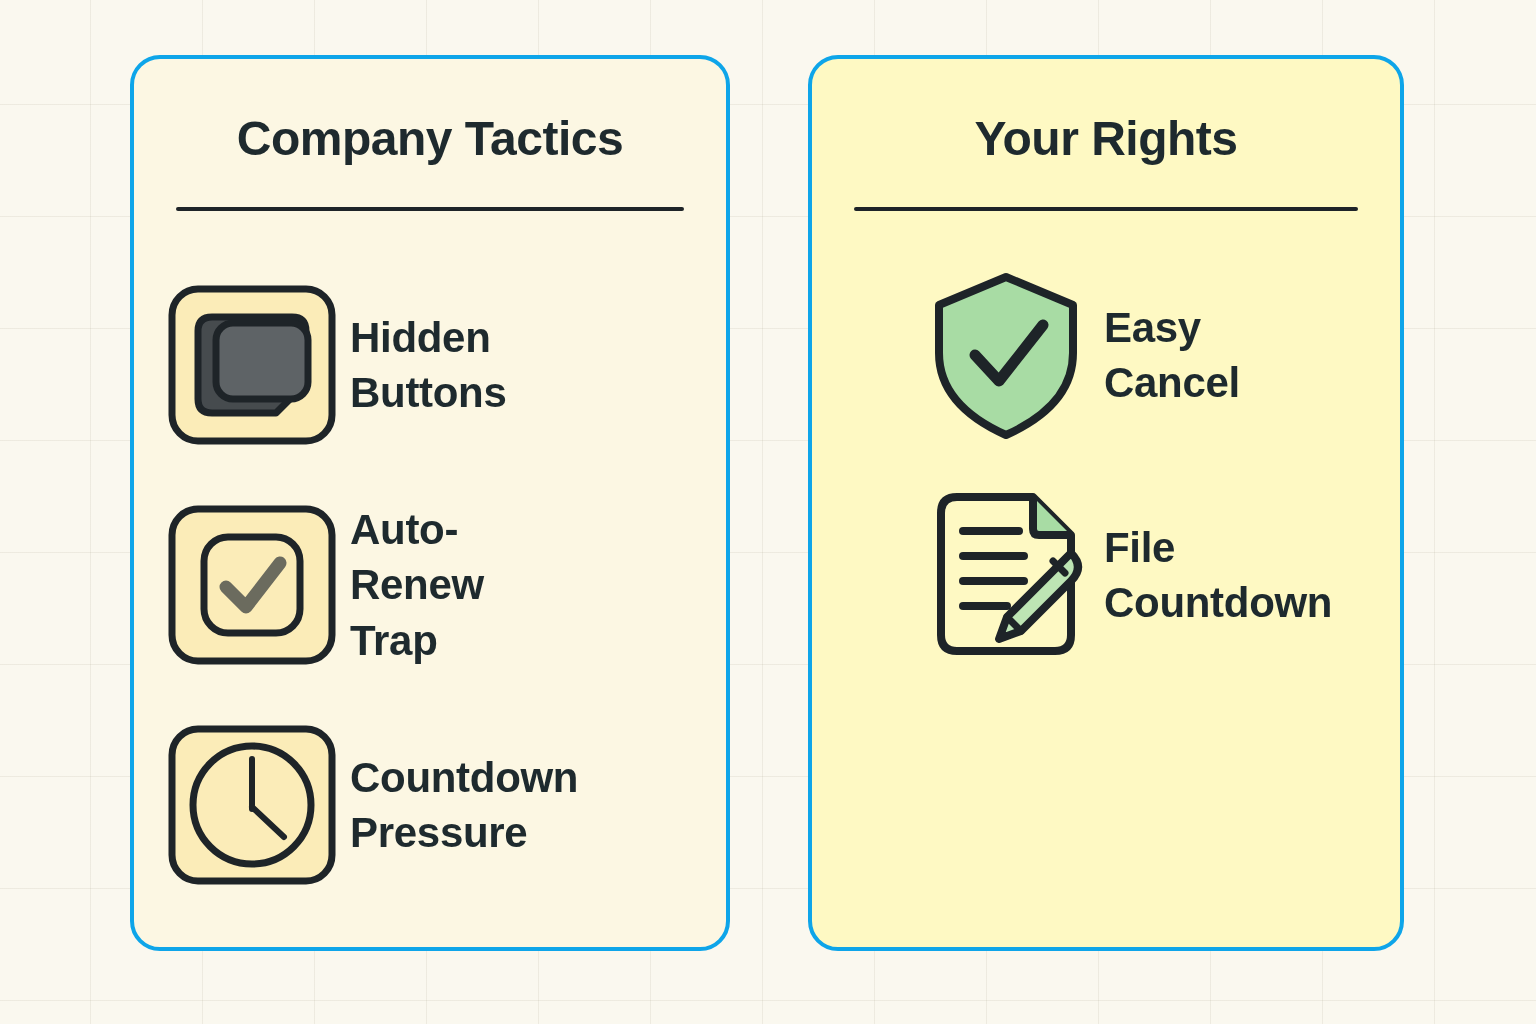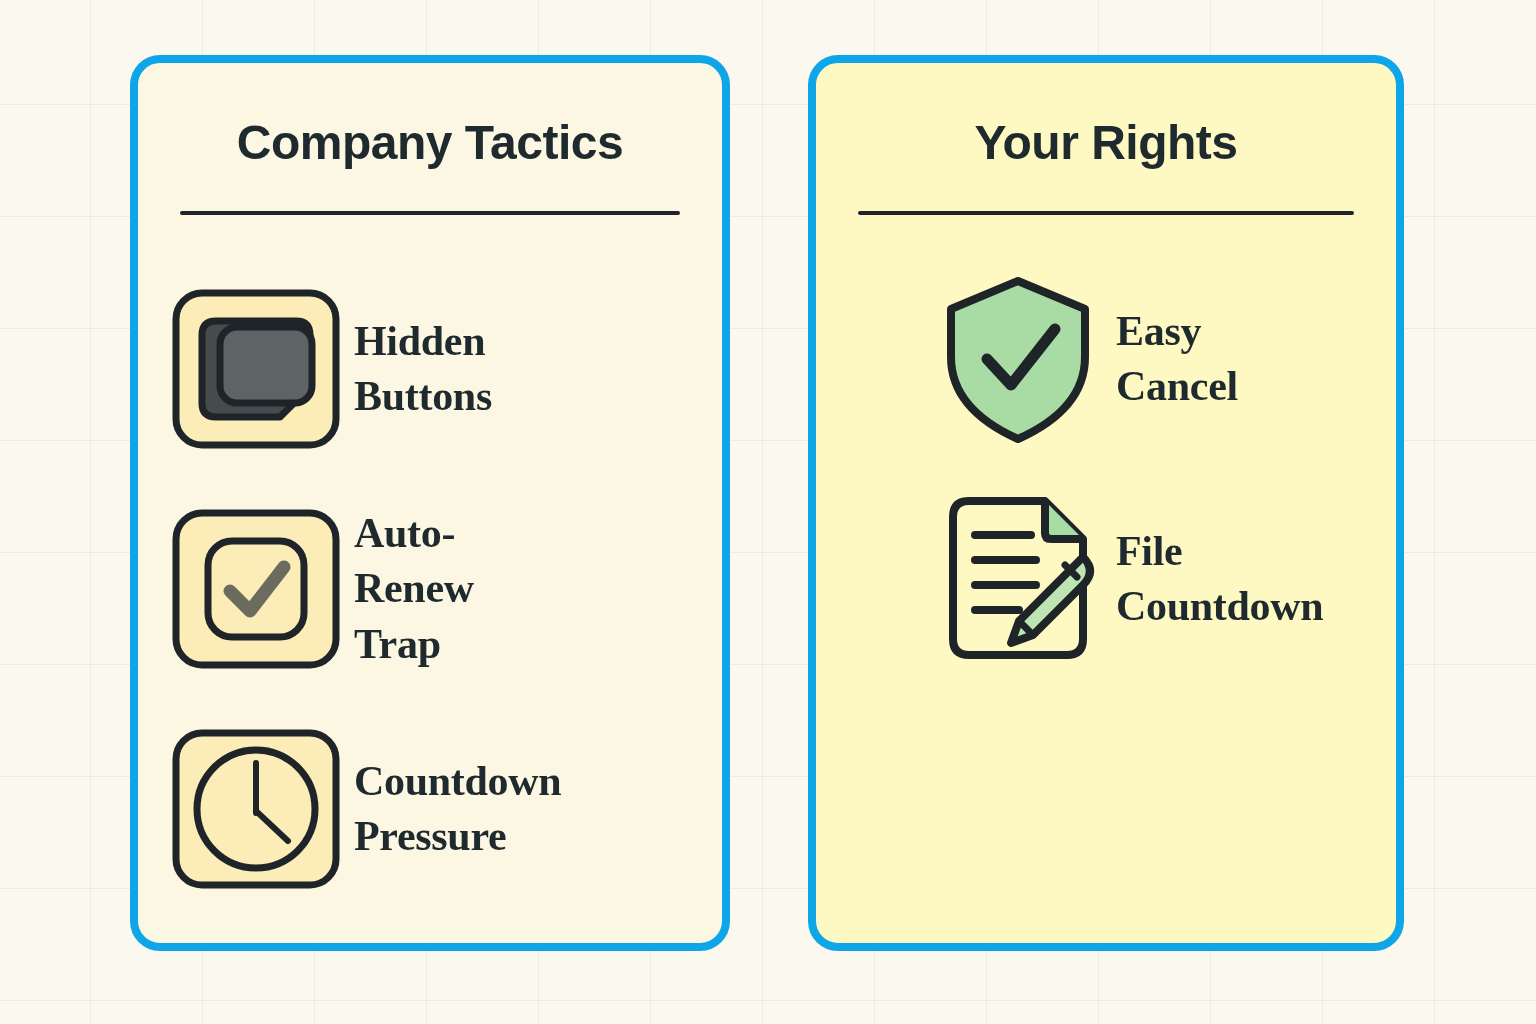--- a/index.html
+++ b/index.html
@@ -30,21 +30,21 @@
 
   #canvas {
     position: absolute;
     inset: 0;
   }
 
   .card {
     position: absolute;
     top: 55px;
     height: 896px;
-    border: 8px solid #0ea5e9;
+    border: 4px solid #0ea5e9;
     border-radius: 30px;
     padding: 0;
   }
 
   .card-tactics {
     left: 130px;
     width: 600px;
     background: #fcf7e3;
   }
 
@@ -71,21 +71,20 @@
   }
 
   .rows {
     margin-top: 44px;
   }
 
   .row {
     display: flex;
     align-items: center;
     height: 220px;
-    font-family: Liberation Serif, serif;
   }
 
   .row-icon {
     width: 196px;
     display: flex;
     align-items: center;
     justify-content: center;
     flex: none;
   }
 
@@ -98,21 +97,21 @@
     white-space: pre-line;
   }
 
   
   .card-tactics .row-label { width: 250px; }
   .card-rights  .row-label { width: 260px; }
 
   .card-tactics .row-icon { margin-left: 20px; }
   .card-rights  .row-icon { margin-left: 96px; }
 
-  .card-rights .rows { margin-top: 34px; padding-left: 8px; }
+  .card-rights .rows { margin-top: 34px; }
 </style>
 </head>
 <body>
 
 <div id="grid-bg"></div>
 
 <div id="canvas">
 
   <div class="card card-tactics">
 

